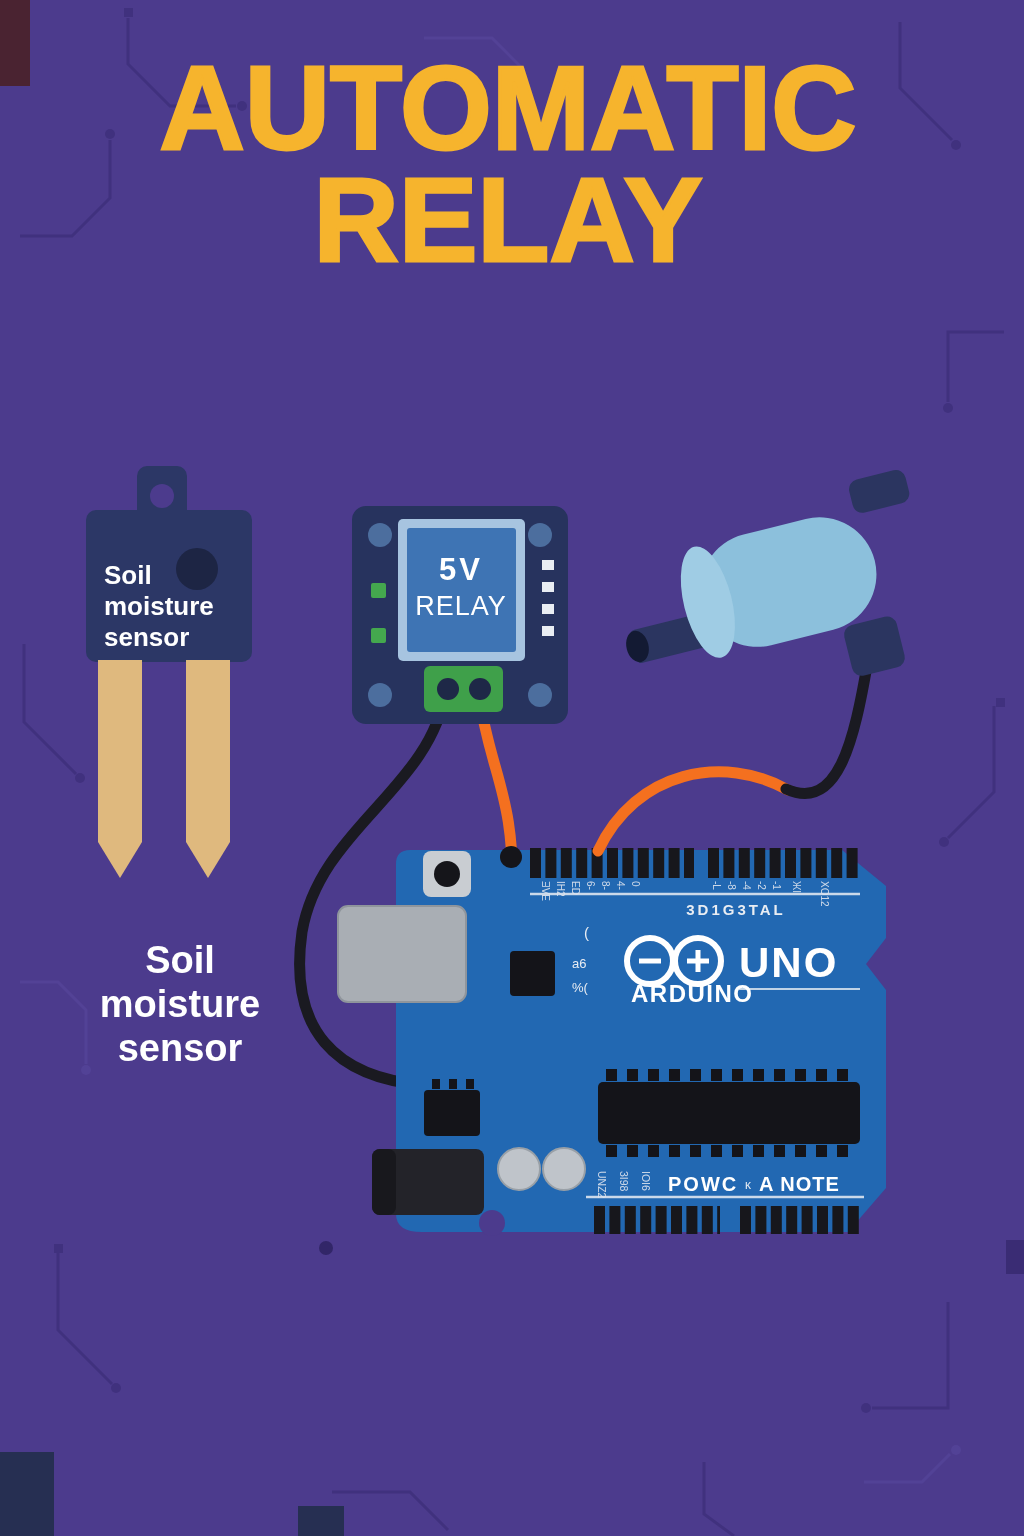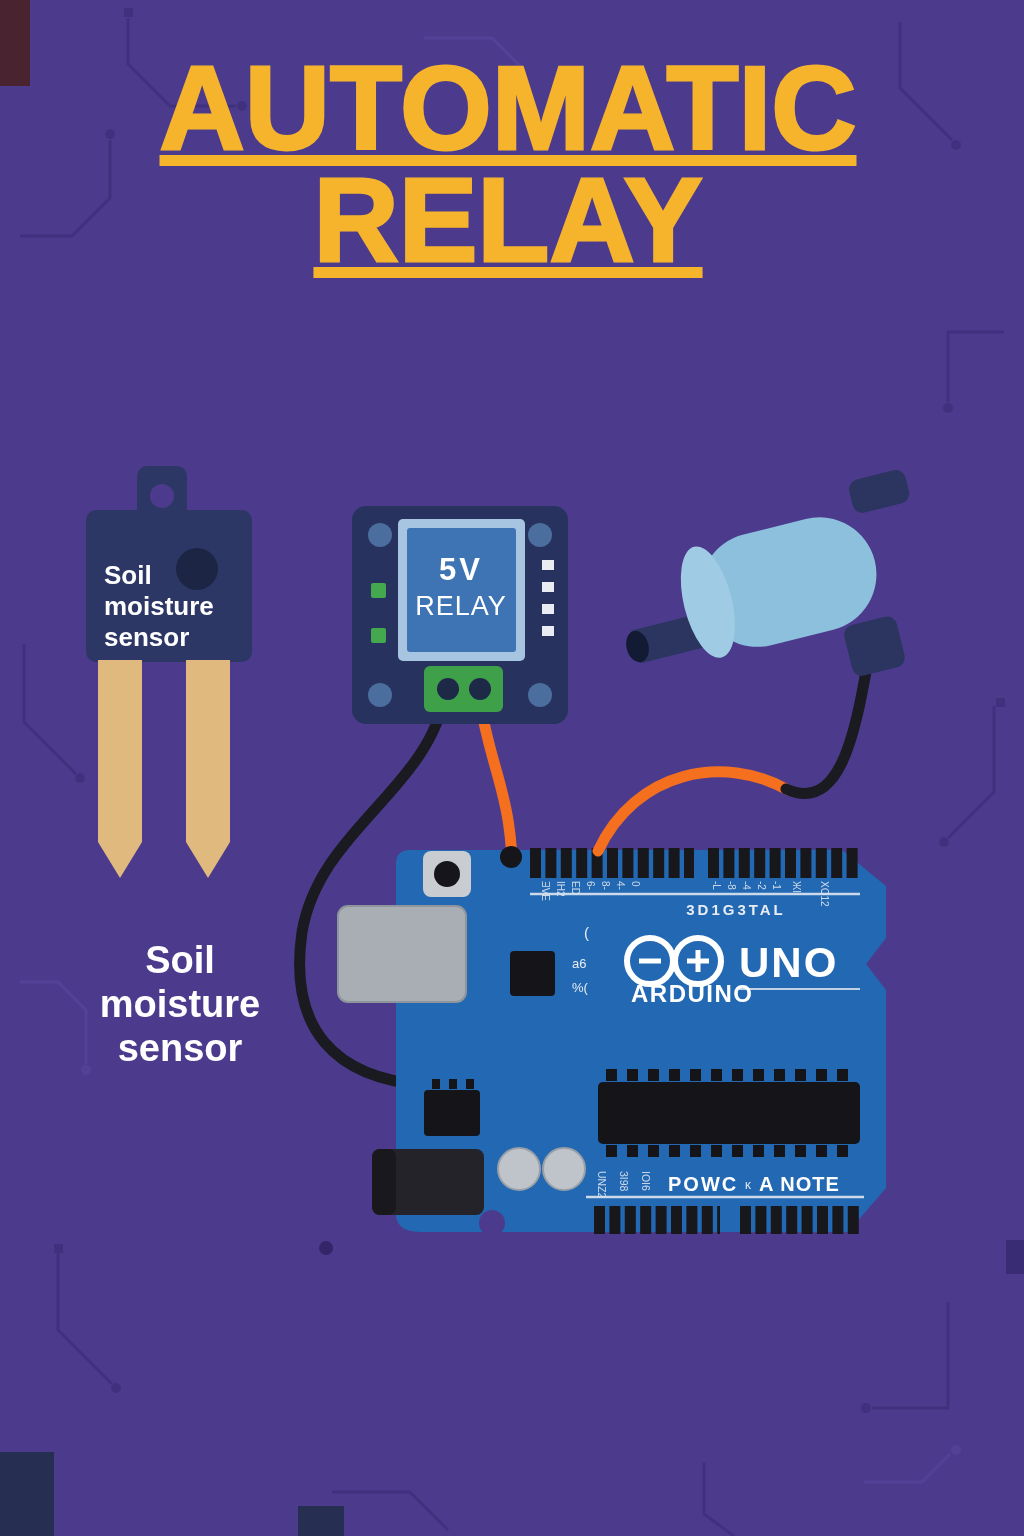--- a/index.html
+++ b/index.html
@@ -4,21 +4,21 @@
 <style>
   html,body{margin:0;padding:0;background:#333;}
   .canvas{
     position:relative;width:1024px;height:1536px;overflow:hidden;
     background:#4C3B8D;font-family:"Liberation Sans",sans-serif;
   }
   .scene{position:absolute;left:0;top:0;width:1024px;height:1536px;}
   .title{
     position:absolute;left:0;right:8px;top:52px;text-align:center;
     color:#F6B42D;font-weight:700;font-size:118px;line-height:112px;
-    letter-spacing:0px;text-decoration:underline;-webkit-text-stroke:3px #F6B42D;
+    letter-spacing:0px;-webkit-text-stroke:3px #F6B42D;
   }
   .caption{
     position:absolute;left:52px;top:938px;width:256px;text-align:center;
     color:#FFFFFF;font-weight:700;font-size:38px;line-height:44px;
   }
   svg text{font-family:"Liberation Sans",sans-serif;}
 </style>
 </head>
 <body>
 

